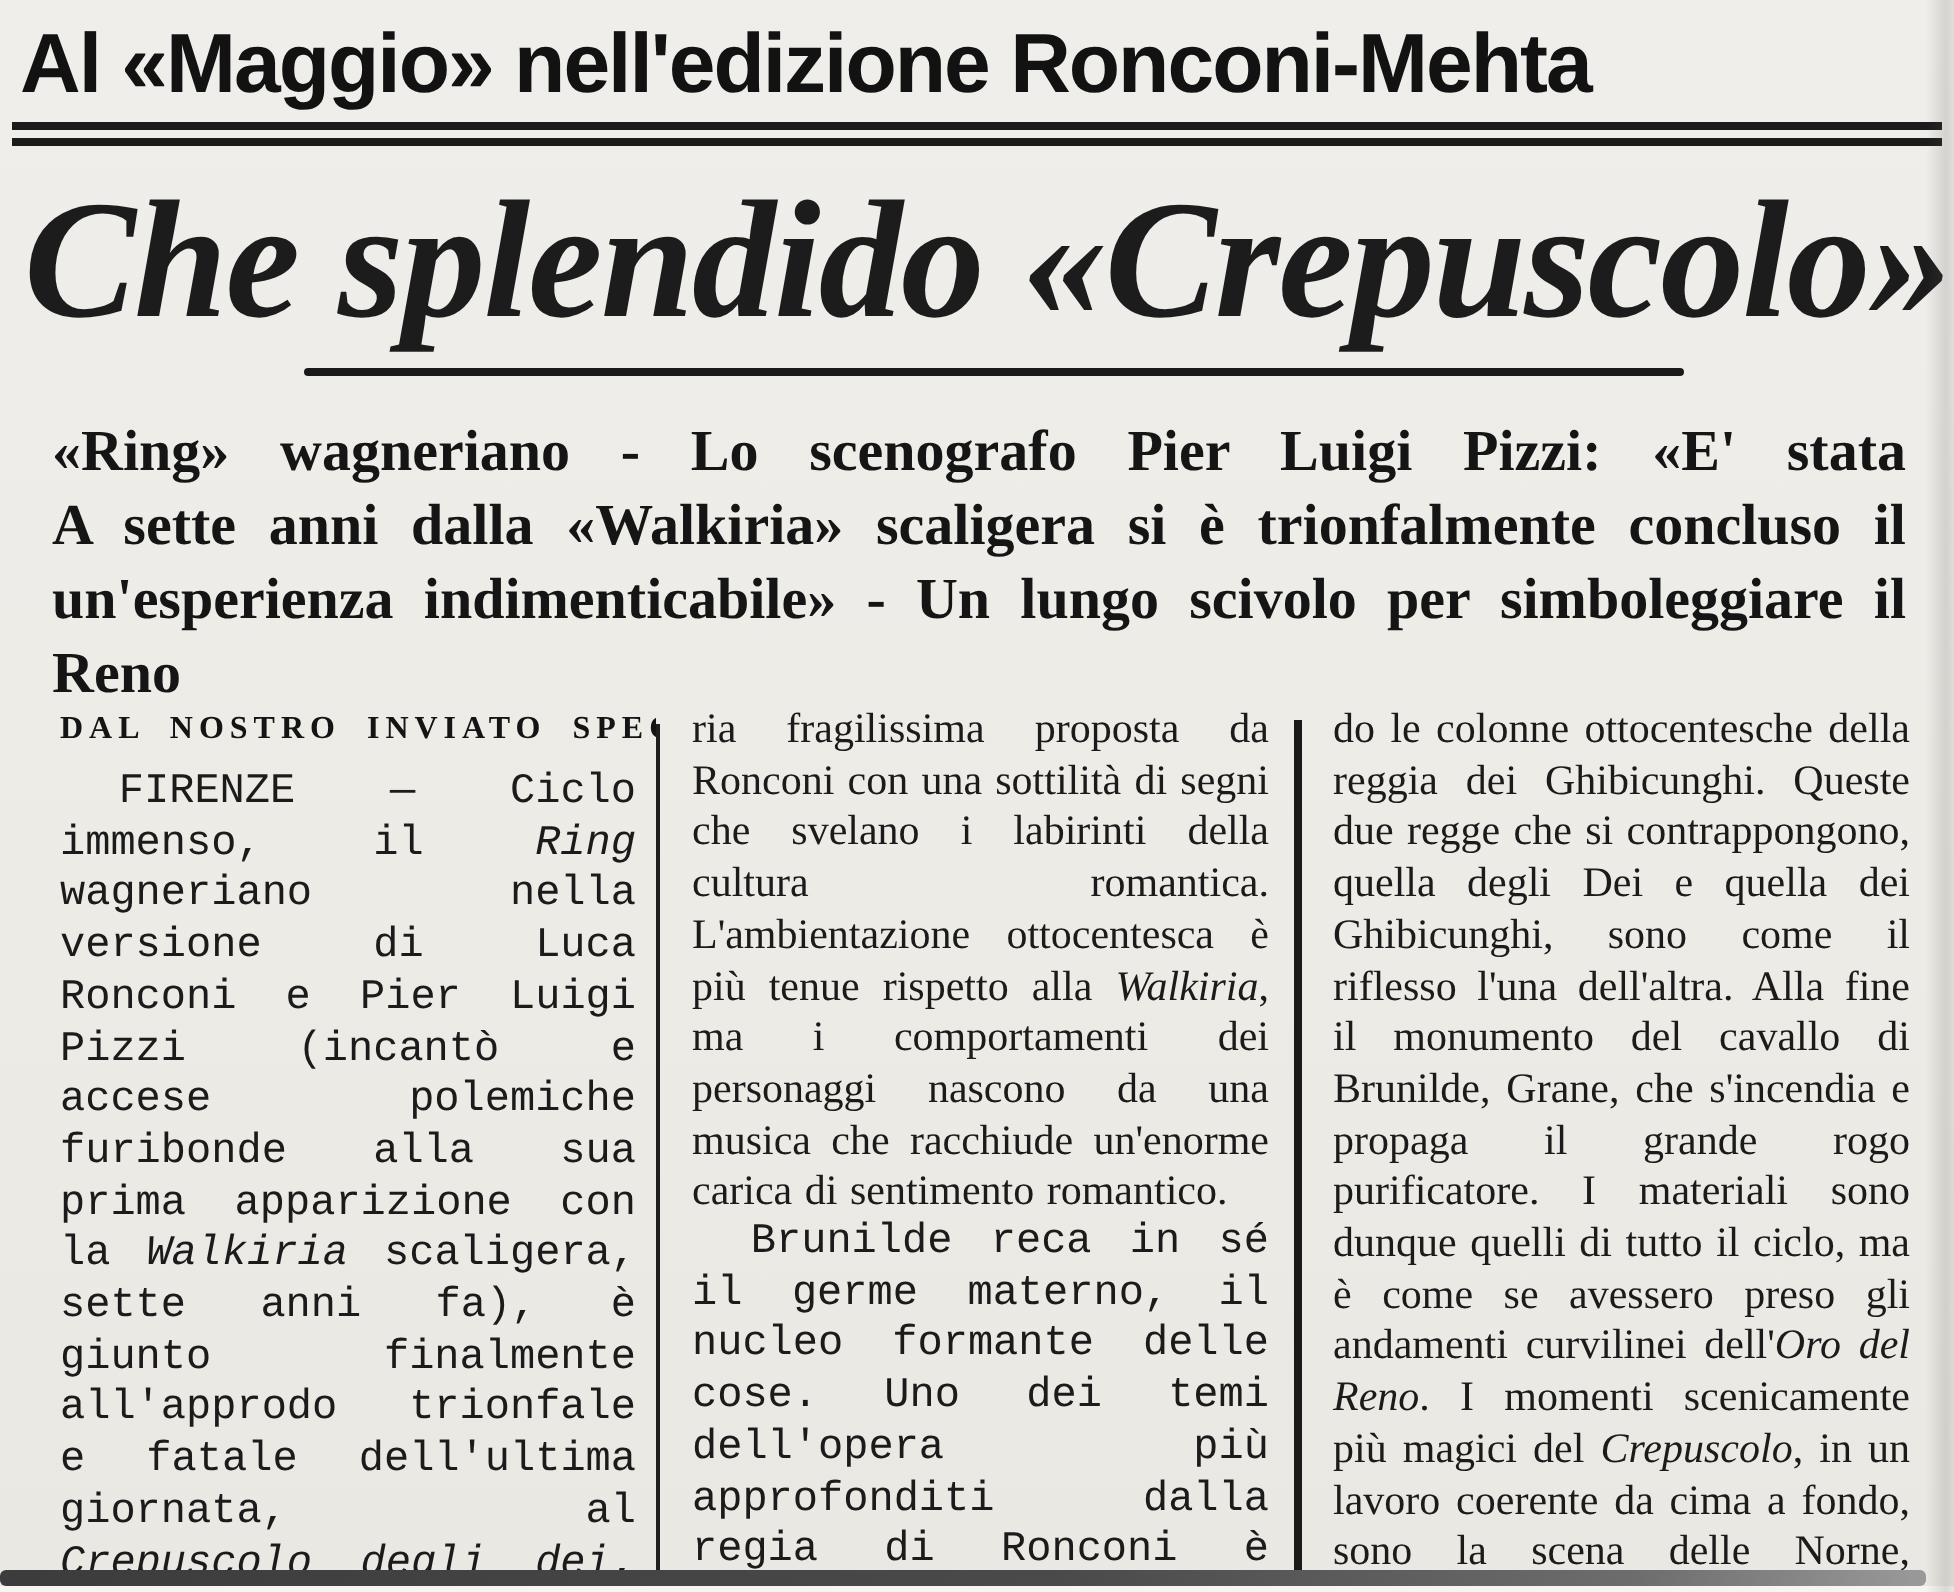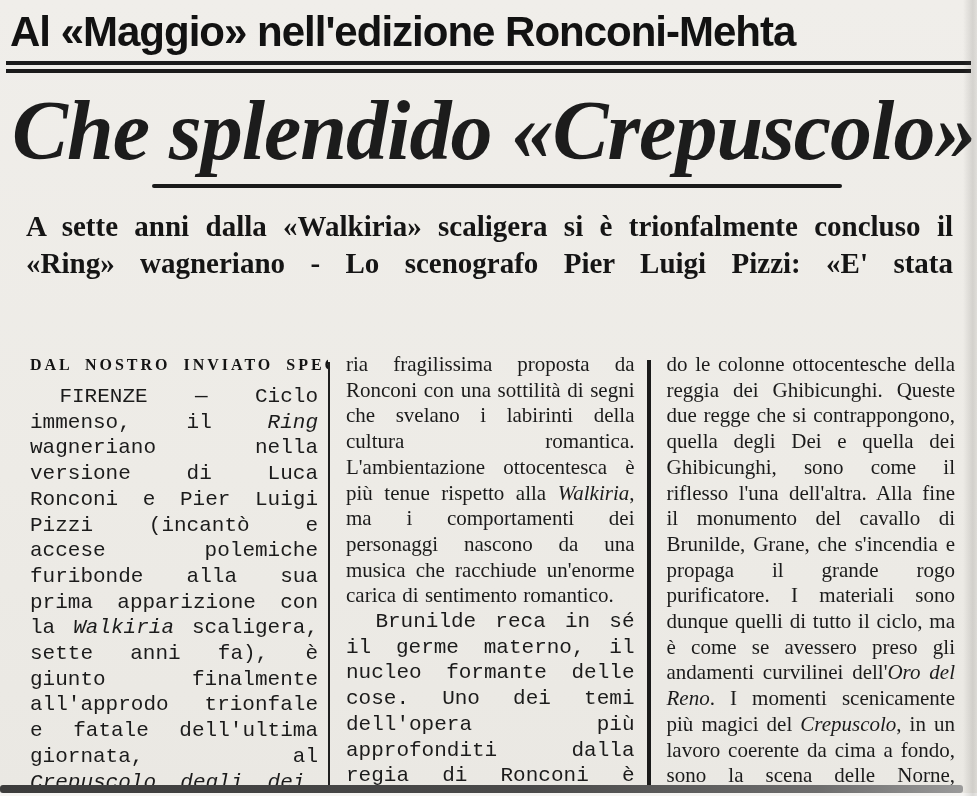--- a/index.html
+++ b/index.html
@@ -111,22 +111,23 @@
   <div class="double-rule">
     <div class="bar1"></div>
     <div class="bar2"></div>
   </div>
 
   <div class="headline">Che splendido «Crepuscolo»!</div>
 
   <div class="headline-underline"></div>
 
   <div class="deck">
+    <div class="deck-line">«Ring» wagneriano - Lo scenografo Pier Luigi Pizzi: «E' stata</div>
     <div class="deck-line">A sette anni dalla «Walkiria» scaligera si è trionfalmente concluso il</div>
-    <div class="deck-line">«Ring» wagneriano - Lo scenografo Pier Luigi Pizzi: «E' stata</div>
+    <div class="deck-line">un'esperienza indimenticabile» - Un lungo scivolo per simboleggiare il Reno</div>
   </div>
 
   <div class="columns">
     <div class="col col-1">
       <div class="byline">DAL NOSTRO INVIATO SPECIALE</div>
       <div>
           <p class="body-p indent"><span>FIRENZE — Ciclo immenso, il </span><i>Ring</i><span> wagneriano nella versione di Luca Ronconi e Pier Luigi Pizzi (incantò e accese polemiche furibonde alla sua prima apparizione con la </span><i>Walkiria</i><span> scaligera, sette anni fa), è giunto finalmente all'approdo trionfale e fatale dell'ultima giornata, al </span><i>Crepuscolo degli dei</i><span>, che l'altra sera al Comunale fiorentino Zubin Mehta ha diretto con energia incisiva e con bellissima carica espressiva di canto.</span></p>
           <p class="body-p indent"><span>Questa versione visiva del «</span><i>Crepuscolo</i><span>» ci è sembrata la sintesi del più grande rigore di tutto quello che ha composto</span></p>
         </div>
     </div>

